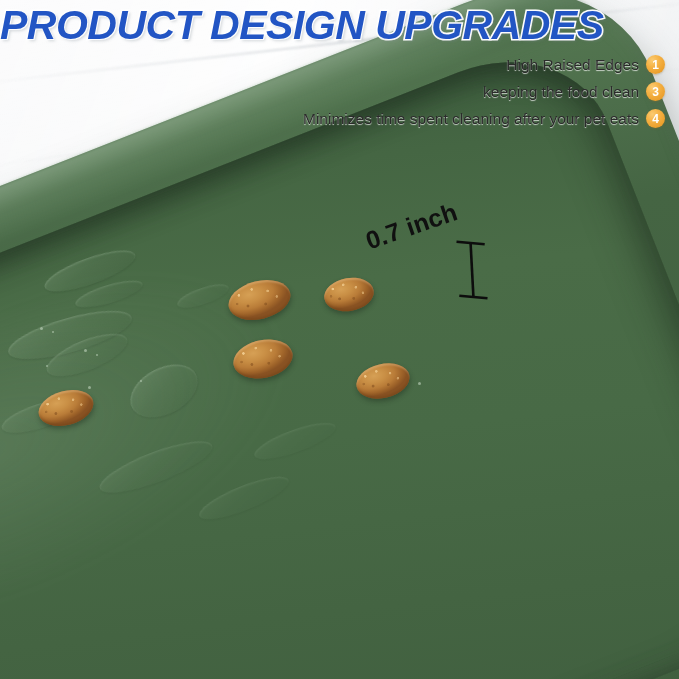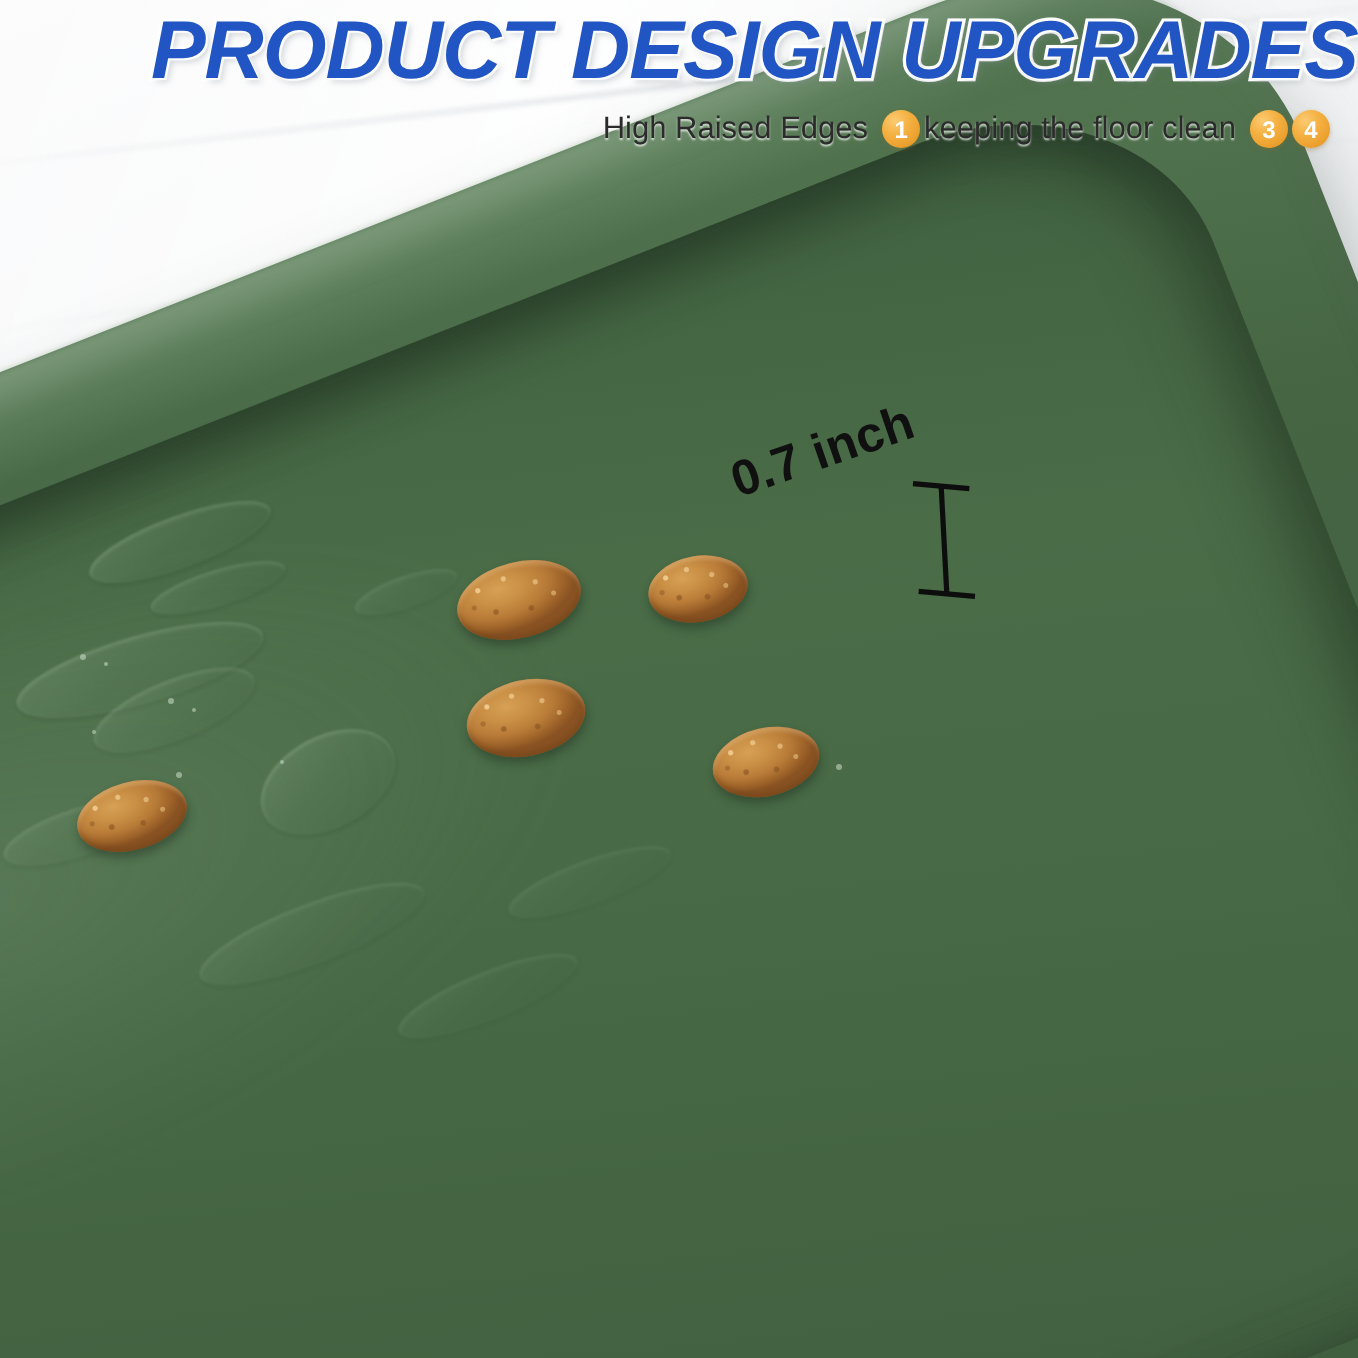--- a/index.html
+++ b/index.html
@@ -231,21 +231,21 @@
     mix-blend-mode: normal;
     opacity: .9;
   }
 
   
   .title {
     position: absolute;
     left: 0;
     right: 0;
     top: 4px;
-    text-align: right;
+    text-align: left;
     font-size: 41px;
     line-height: 1.05;
     font-weight: 700;
     font-style: italic;
     letter-spacing: -0.5px;
     color: #2255c4;
     -webkit-text-stroke: 3.2px #ffffff;
     paint-order: stroke fill;
     text-shadow:
       0 0 2px #ffffff,
@@ -253,21 +253,21 @@
       2px 2px 3px rgba(130,140,150,0.35);
     white-space: nowrap;
   }
 
   
   .bullets {
     position: absolute;
     right: 14px;
     top: 52px;
     display: flex;
-    flex-direction: row;
+    flex-direction: column;
     align-items: flex-end;
     gap: 2px;
   }
   .bullet-row {
     display: flex;
     align-items: center;
     justify-content: flex-end;
     gap: 7px;
     height: 25px;
   }
@@ -387,23 +387,24 @@
 
   <div class="bullets">
 
     <div class="bullet-row">
       <span class="bullet-text">High Raised Edges</span>
       <span class="badge">1</span>
     </div>
 
 
     <div class="bullet-row">
-      <span class="bullet-text">keeping the floor clean</span>
+      <span class="bullet-text">keeping the food clean</span>
       <span class="badge">3</span>
     </div>
 
     <div class="bullet-row">
+      <span class="bullet-text">Minimizes time spent cleaning after your pet eats</span>
       <span class="badge">4</span>
     </div>
 
   </div>
 
 </div>
 
 </body></html>

